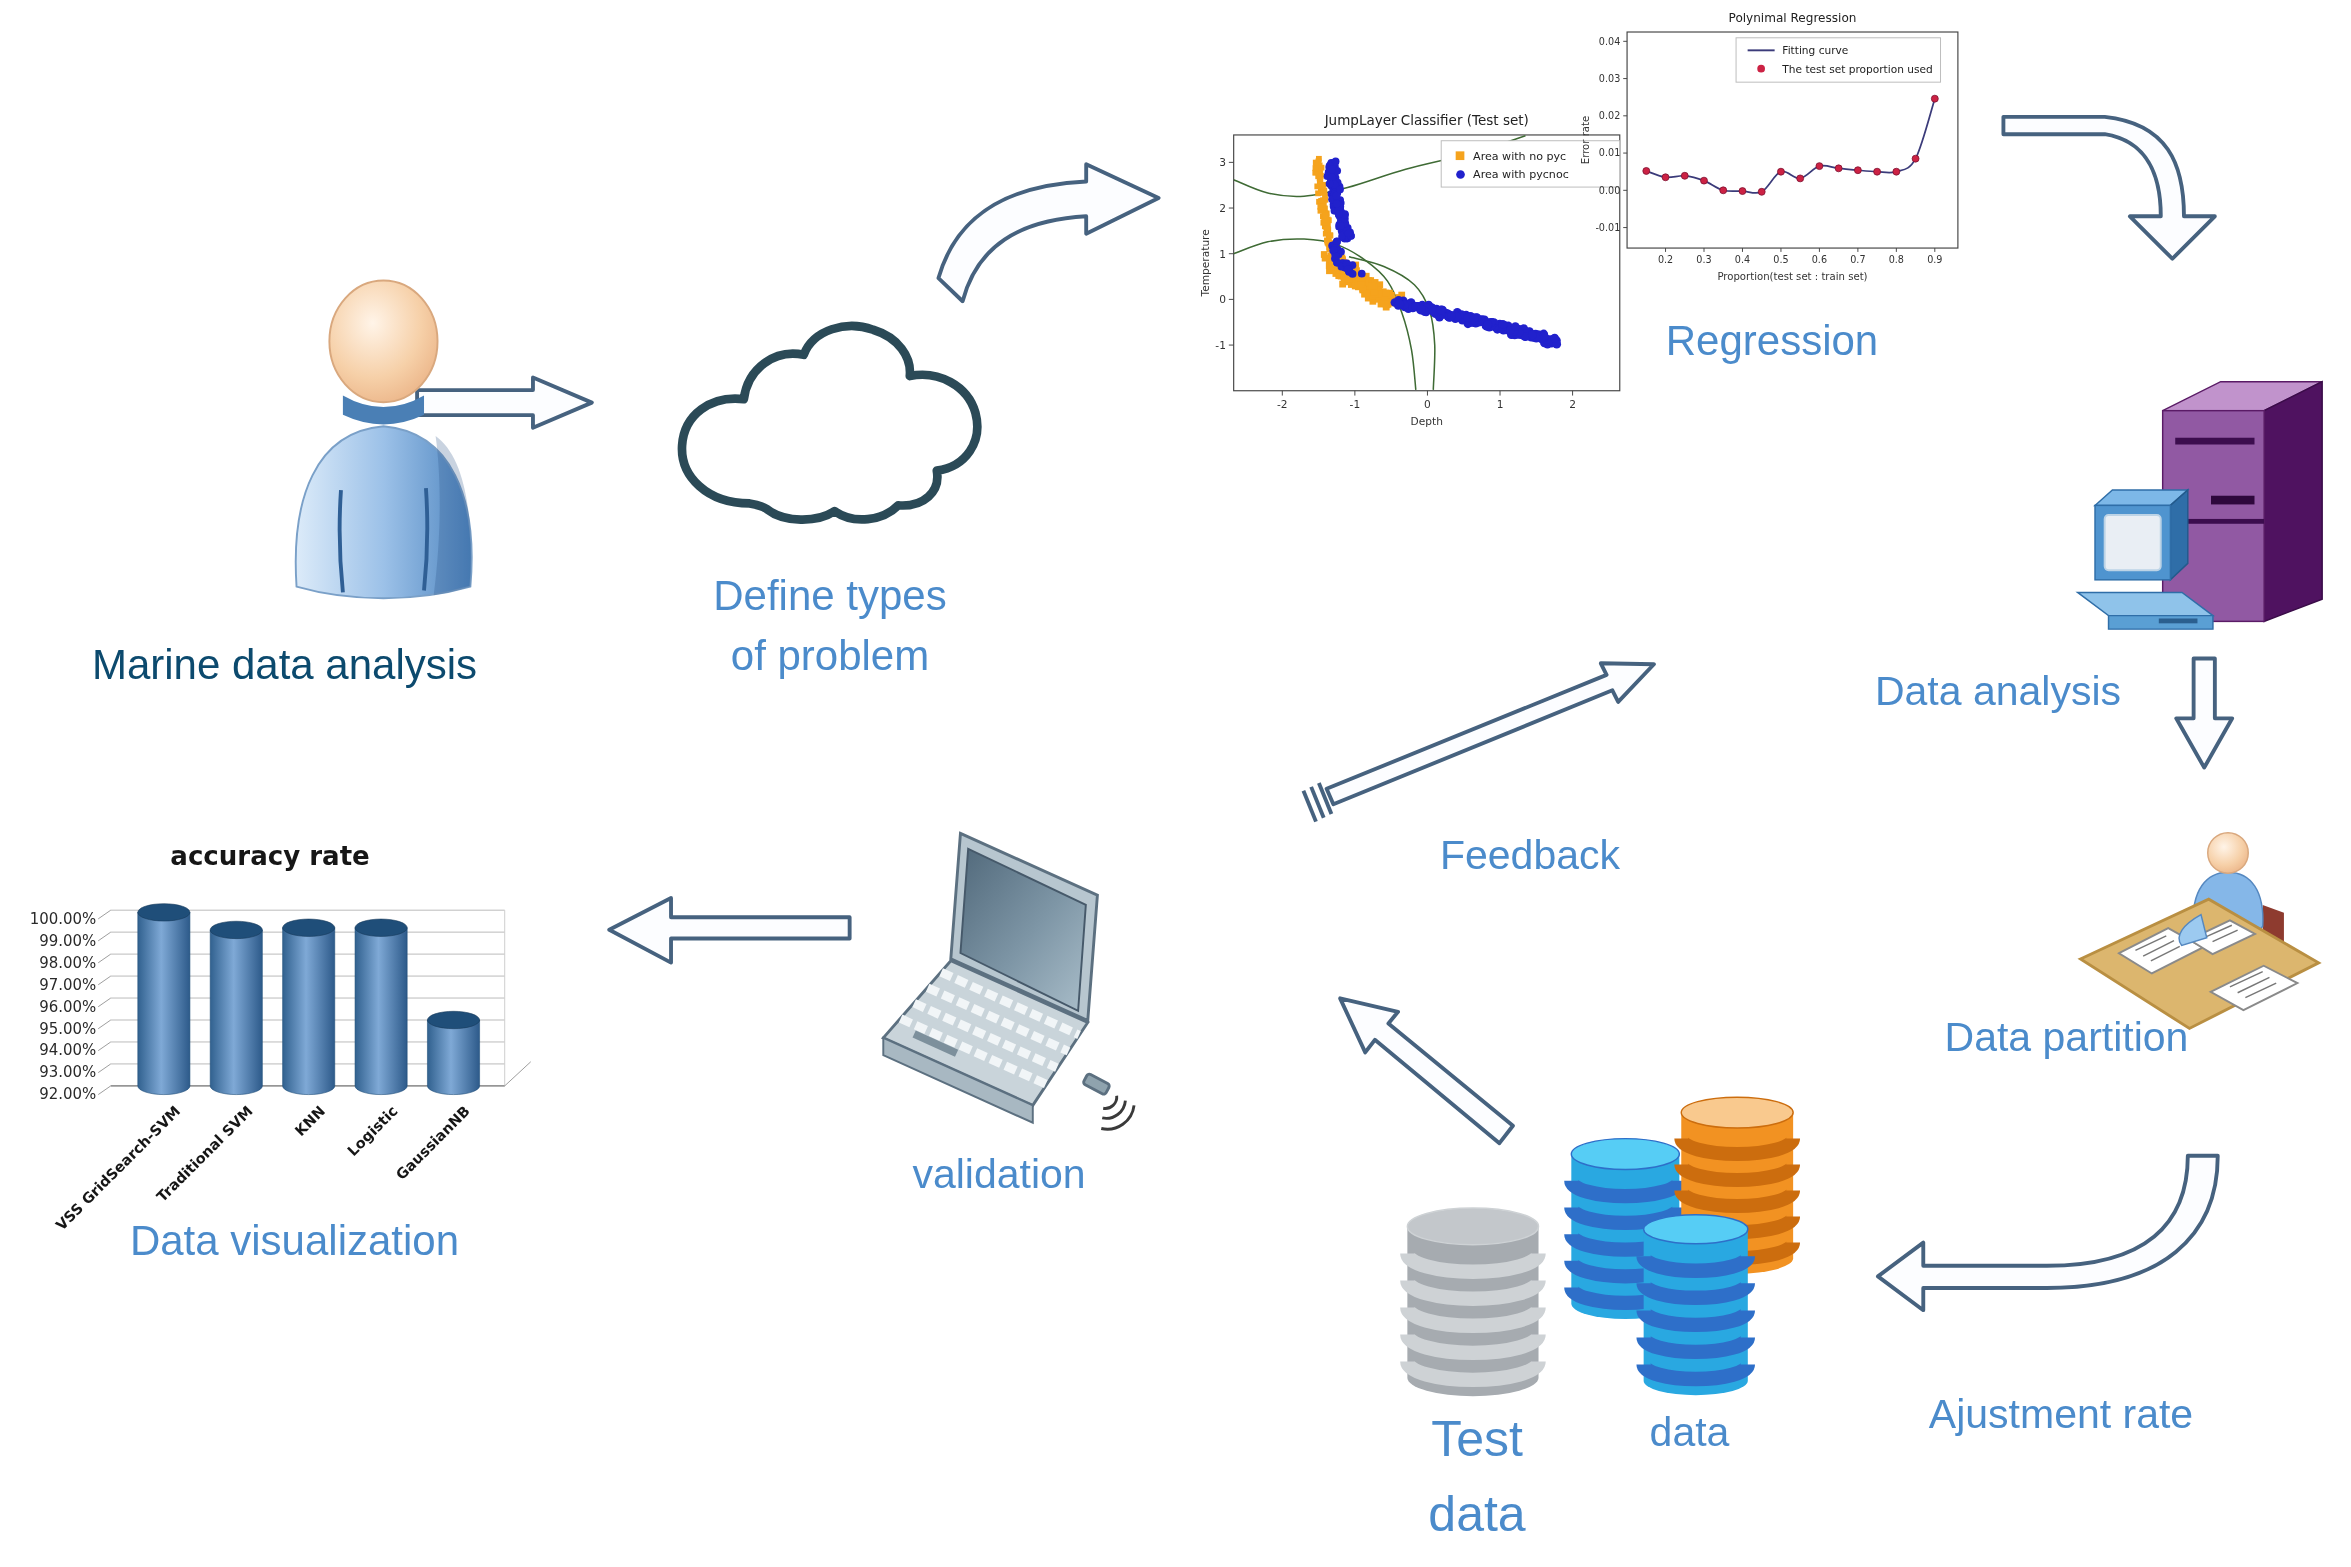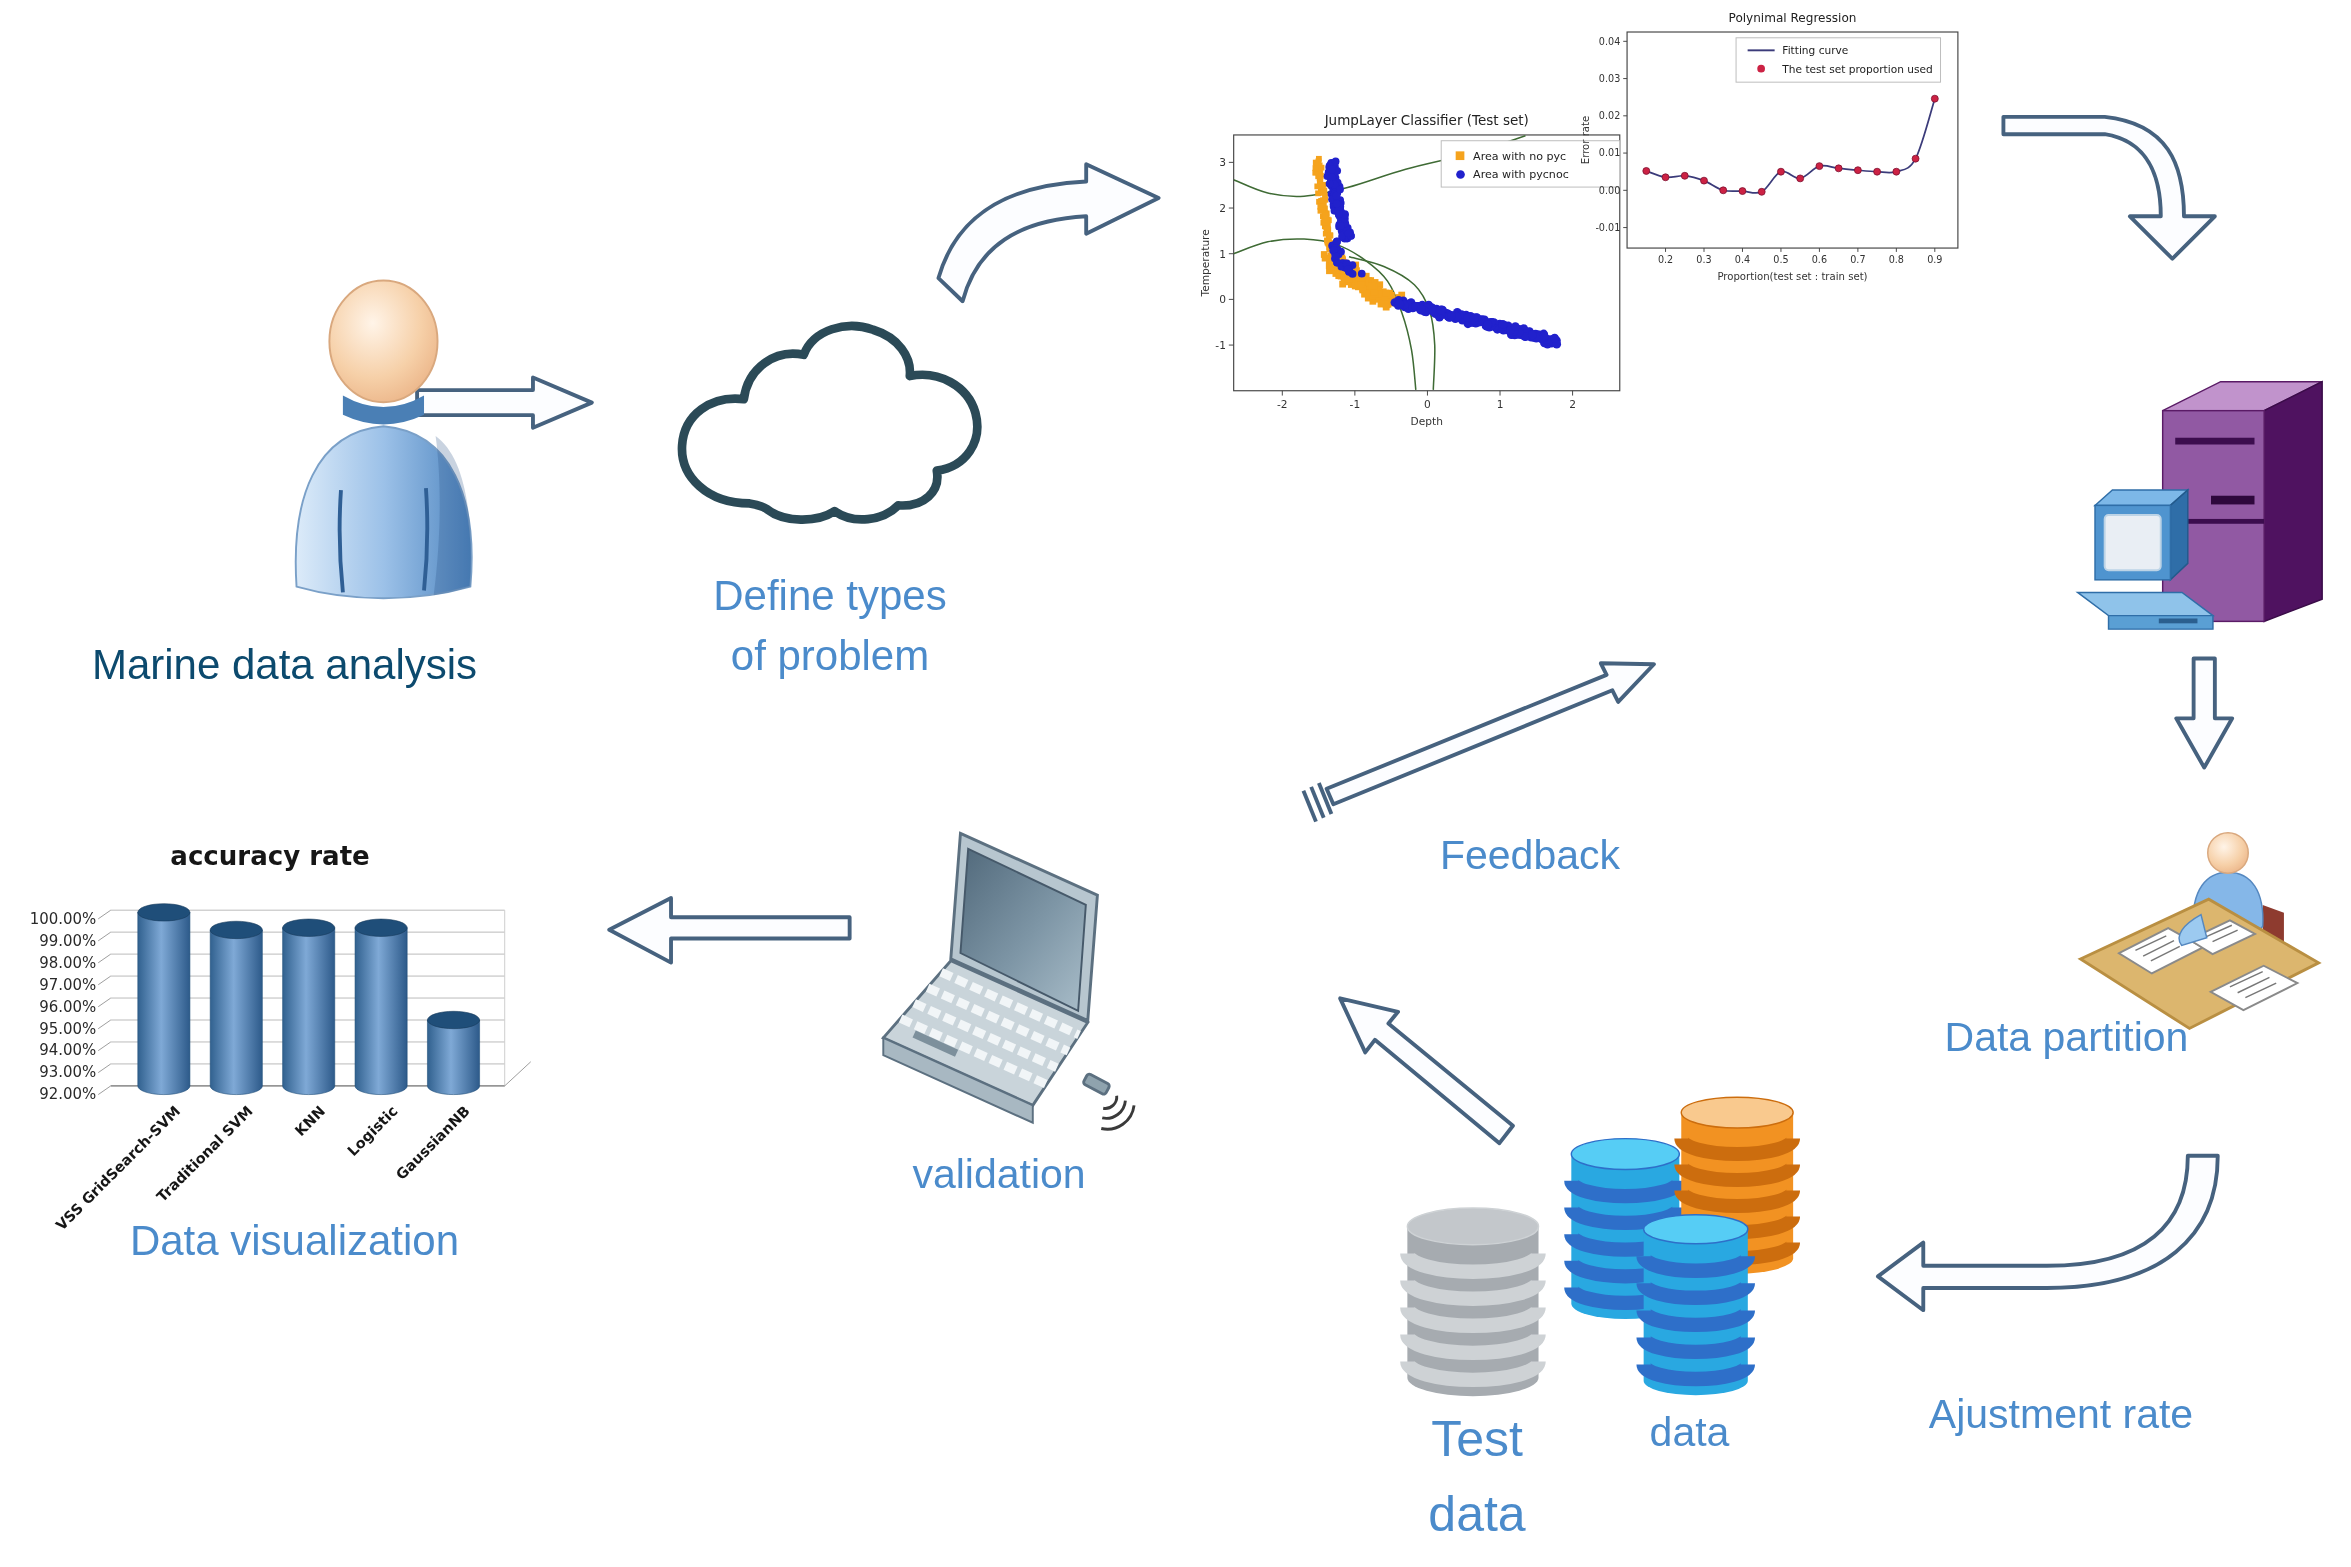--- a/index.html
+++ b/index.html
@@ -1090,20 +1090,26 @@
       <text x="438" y="294" font-size="15" fill="#161616" text-anchor="end" font-weight="bold" font-family="&quot;Liberation Sans&quot;, sans-serif" transform="rotate(-45 438 294)">GaussianNB</text>
     </svg>
 
   <div class="flow-label" style="left: 24px; top: 623px; width: 521px; color: #0c4a6e; margin-top: 12px;">
     <span>Marine data analysis</span>
   </div>
   <div class="flow-label" style="left: 666px; top: 534px; width: 328px; line-height: 1.42; color: rgb(75, 139, 203); margin-top: 32px;">
     <span class="l">Define types</span>
     <span class="l">of problem</span>
   </div>
+  <div class="flow-label" style="left: 1632px; top: 311px; width: 280px; color: rgb(75, 139, 203);">
+    <span>Regression</span>
+  </div>
+  <div class="flow-label" style="left: 1834px; top: 662px; width: 328px; font-size: 41px; color: rgb(75, 139, 203);">
+    <span>Data analysis</span>
+  </div>
   <div class="flow-label" style="left: 1888px; top: 1008px; width: 357px; font-size: 41px; color: rgb(75, 139, 203);">
     <span>Data partition</span>
   </div>
   <div class="flow-label" style="left: 1868px; top: 1385px; width: 386px; font-size: 41px; color: rgb(75, 139, 203);">
     <span>Ajustment rate</span>
   </div>
   <div class="flow-label" style="left: 1400px; top: 1402px; width: 154px; font-size: 50px; line-height: 1.5; color: rgb(75, 139, 203);">
     <span class="l">Test</span>
     <span class="l">data</span>
   </div>

